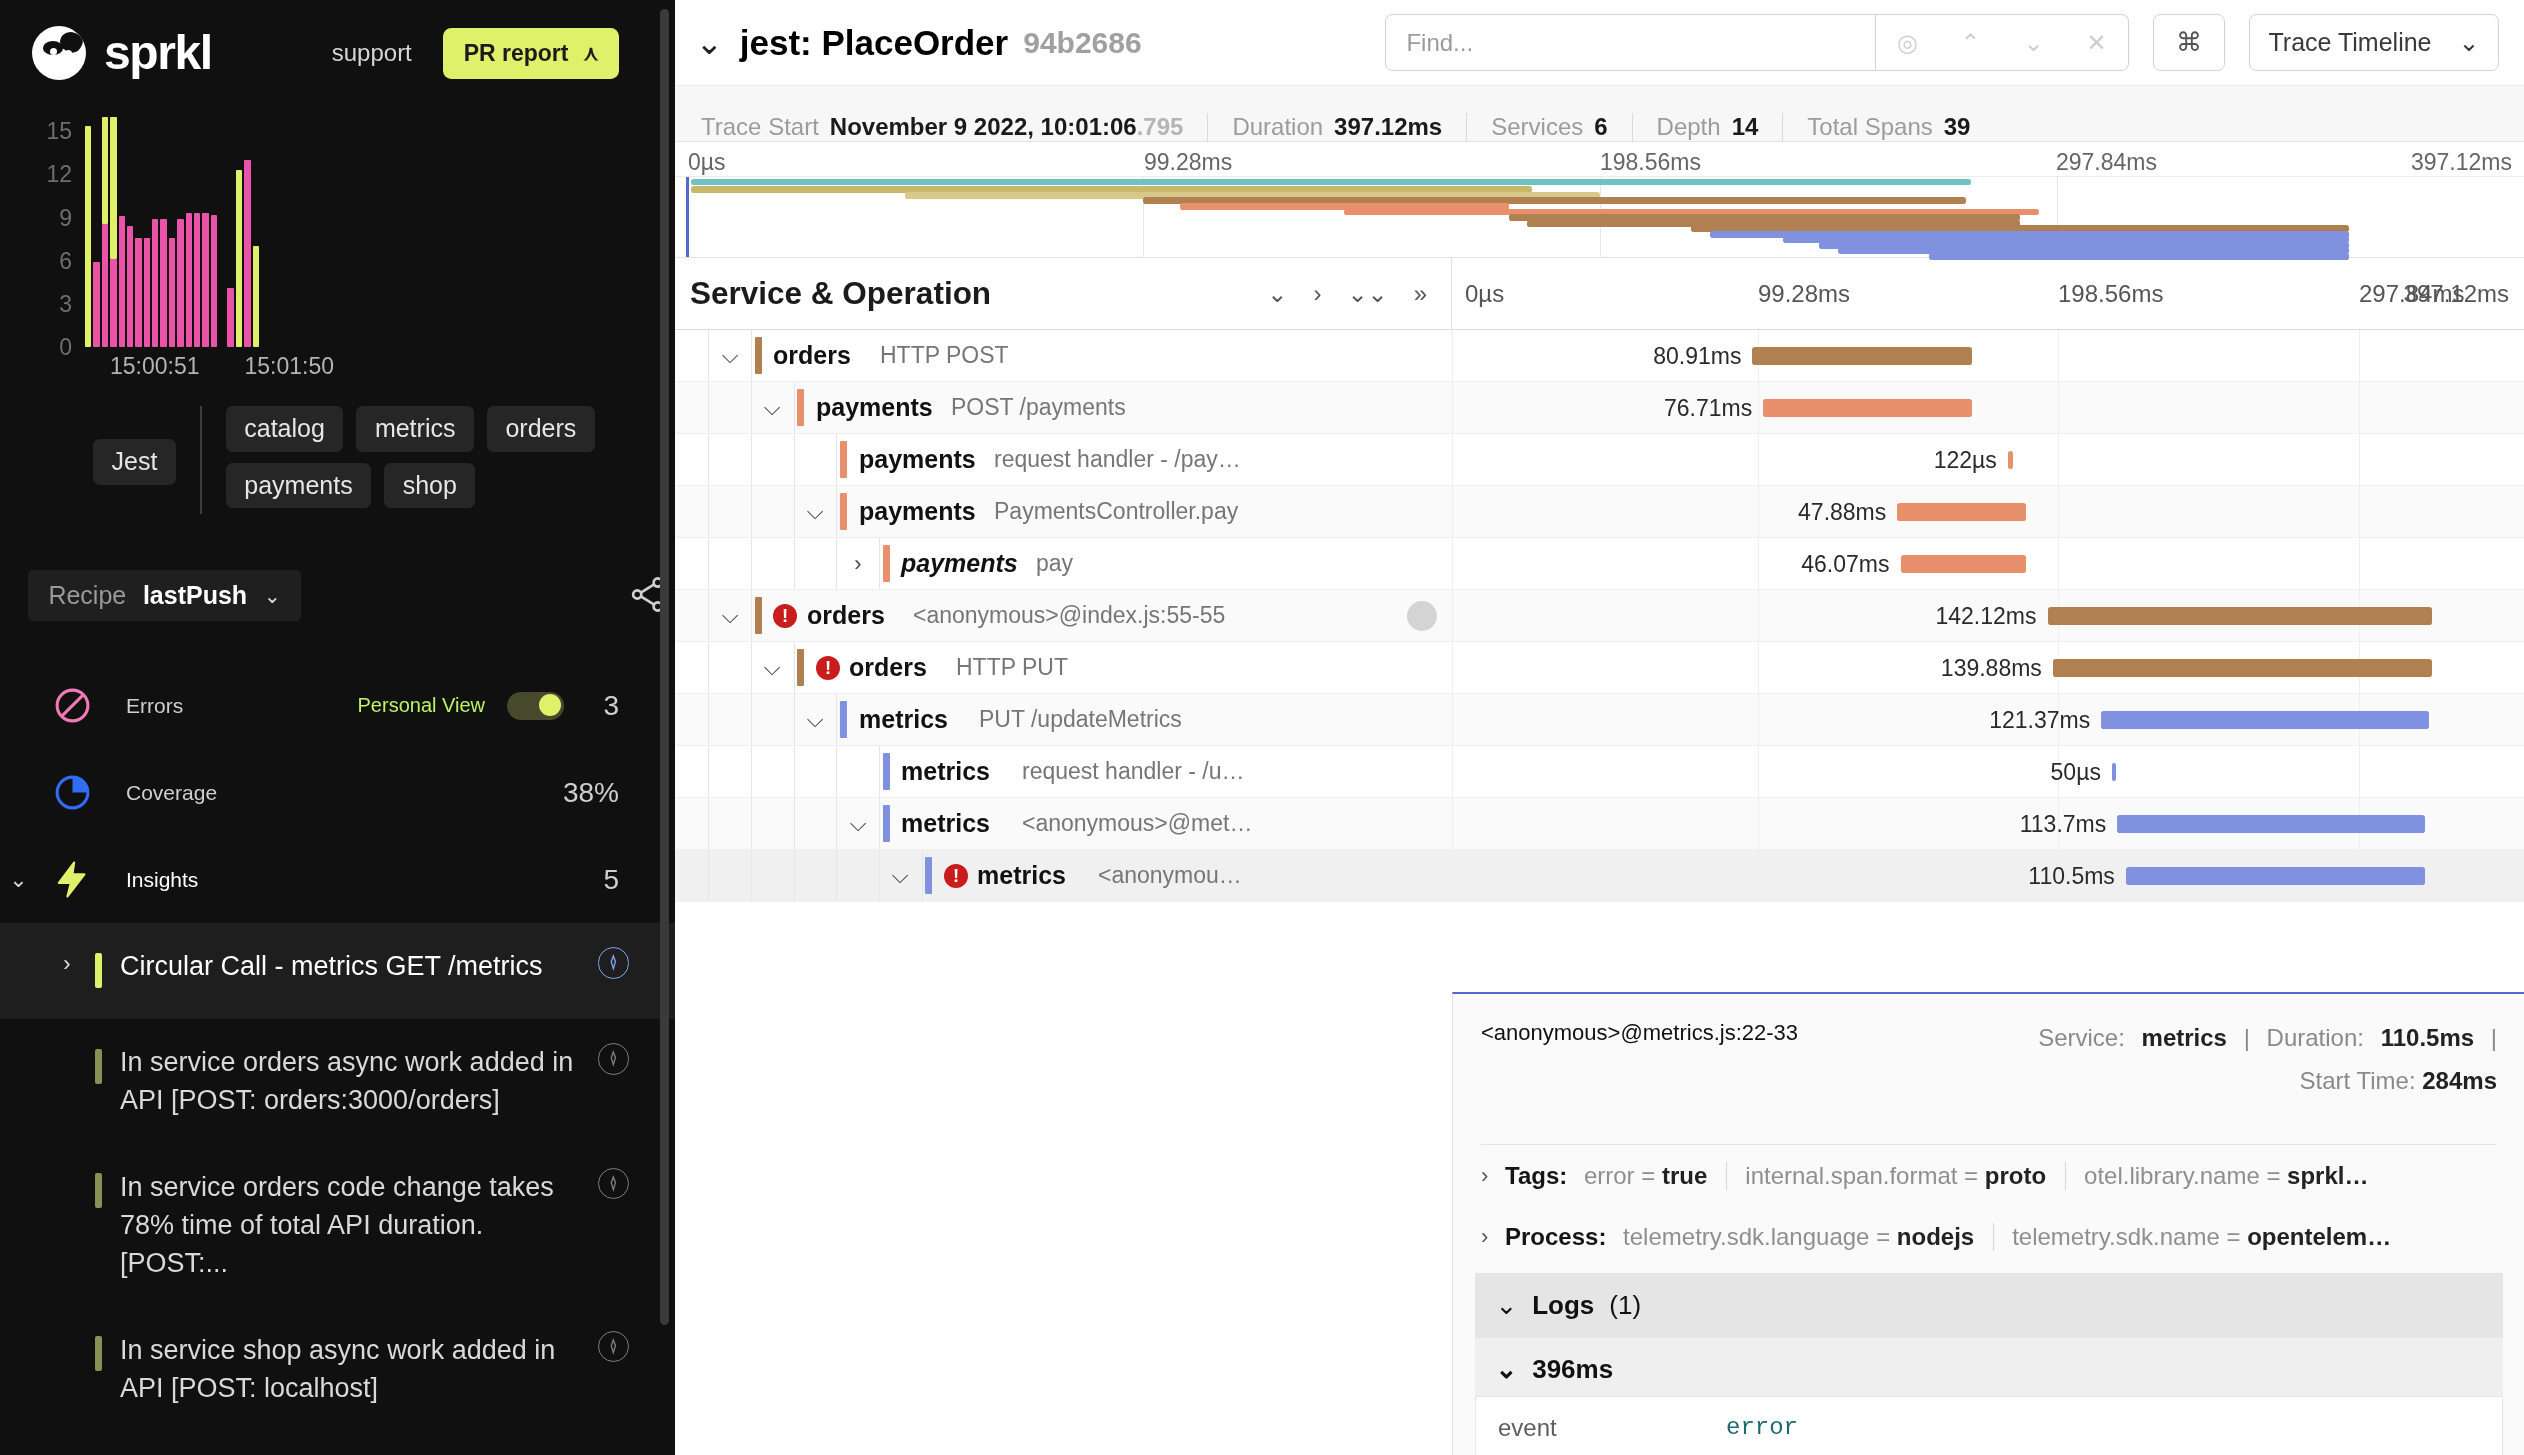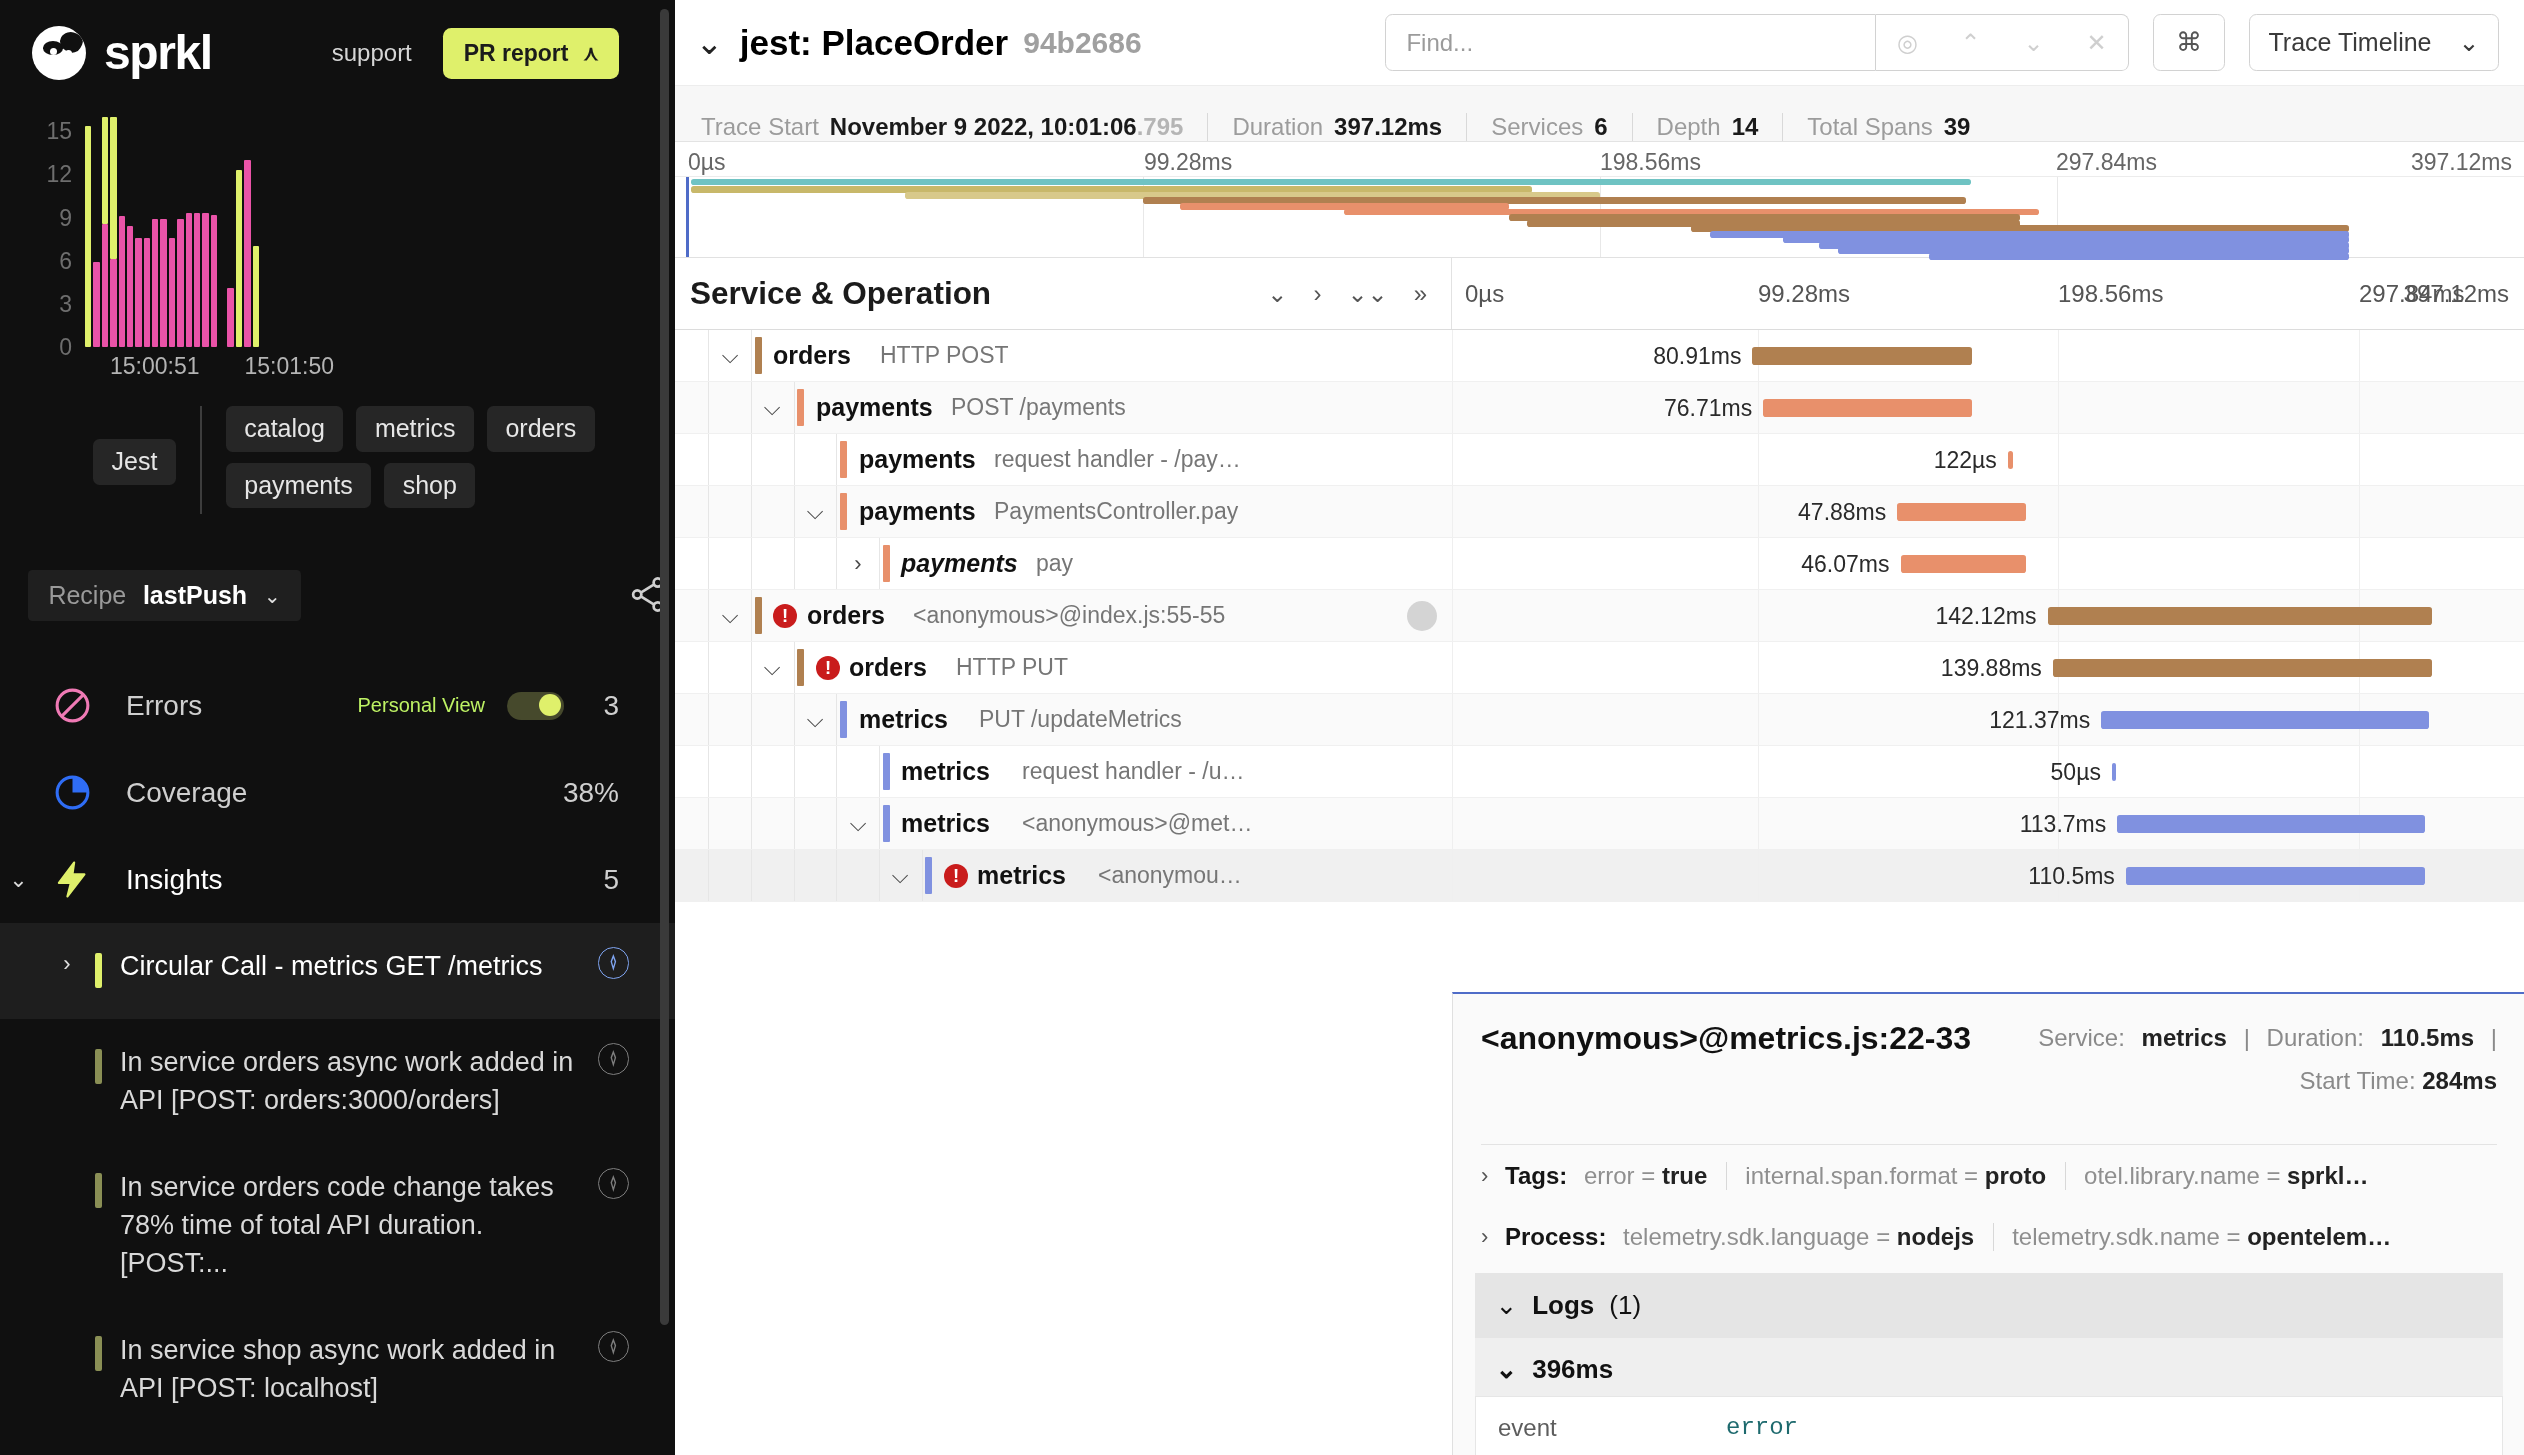--- a/index.html
+++ b/index.html
@@ -146,21 +146,21 @@
   .chev { color: #e0e0e0; font-size: 20.4px; }
   .graph-icon { margin-left: 326px; }
 
   
   .nav-row {
     display: flex; align-items: center;
     height: 87px; padding-left: 52px;
     position: relative;
   }
   .nav-row .ico { width: 52px; display: flex; align-items: center; }
-  .nav-label { color: #cfcfcf; font-size: 28px; margin-left: 22px; }
+  .nav-label { color: #cfcfcf; font-size: 21px; margin-left: 22px; }
   .nav-label.bright { color: #fff; }
   .nav-right {
     position: absolute; right: 56px;
     display: flex; align-items: center; gap: 22px;
   }
   .personal-view { color: #bef264; font-size: 20px; }
   .toggle {
     width: 57px; height: 28px; border-radius: 15px;
     background: #46492c; position: relative;
   }
@@ -353,21 +353,21 @@
 
   
   .detail {
     position: absolute; left: 777px; right: 0; top: 992px; bottom: 0;
     background: #fafafa;
     border-top: 2.8px solid #4f6cc8;
     border-left: 0.9px solid #e0e0e0;
   }
   .detail-head { position: relative; padding: 26px 28px 0 28px; height: 150px; }
   .d-title {
-    font-size: 32px; font-weight: 700; color: #111;
+    font-size: 22px; font-weight: 400; color: #111;
     width: 556px; line-height: 1.15;
   }
   .d-meta {
     position: absolute; right: 28px; top: 30px;
     text-align: right; font-size: 24px; color: #8a8a8a;
   }
   .d-meta .row1 { display: flex; gap: 16.7px; align-items: flex-start; }
   .d-meta b { color: #222; }
   .d-meta .row2 { margin-top: 15px; }
   .d-rule { height: 0.9px; background: #e3e3e3; margin: 0 28px; }

